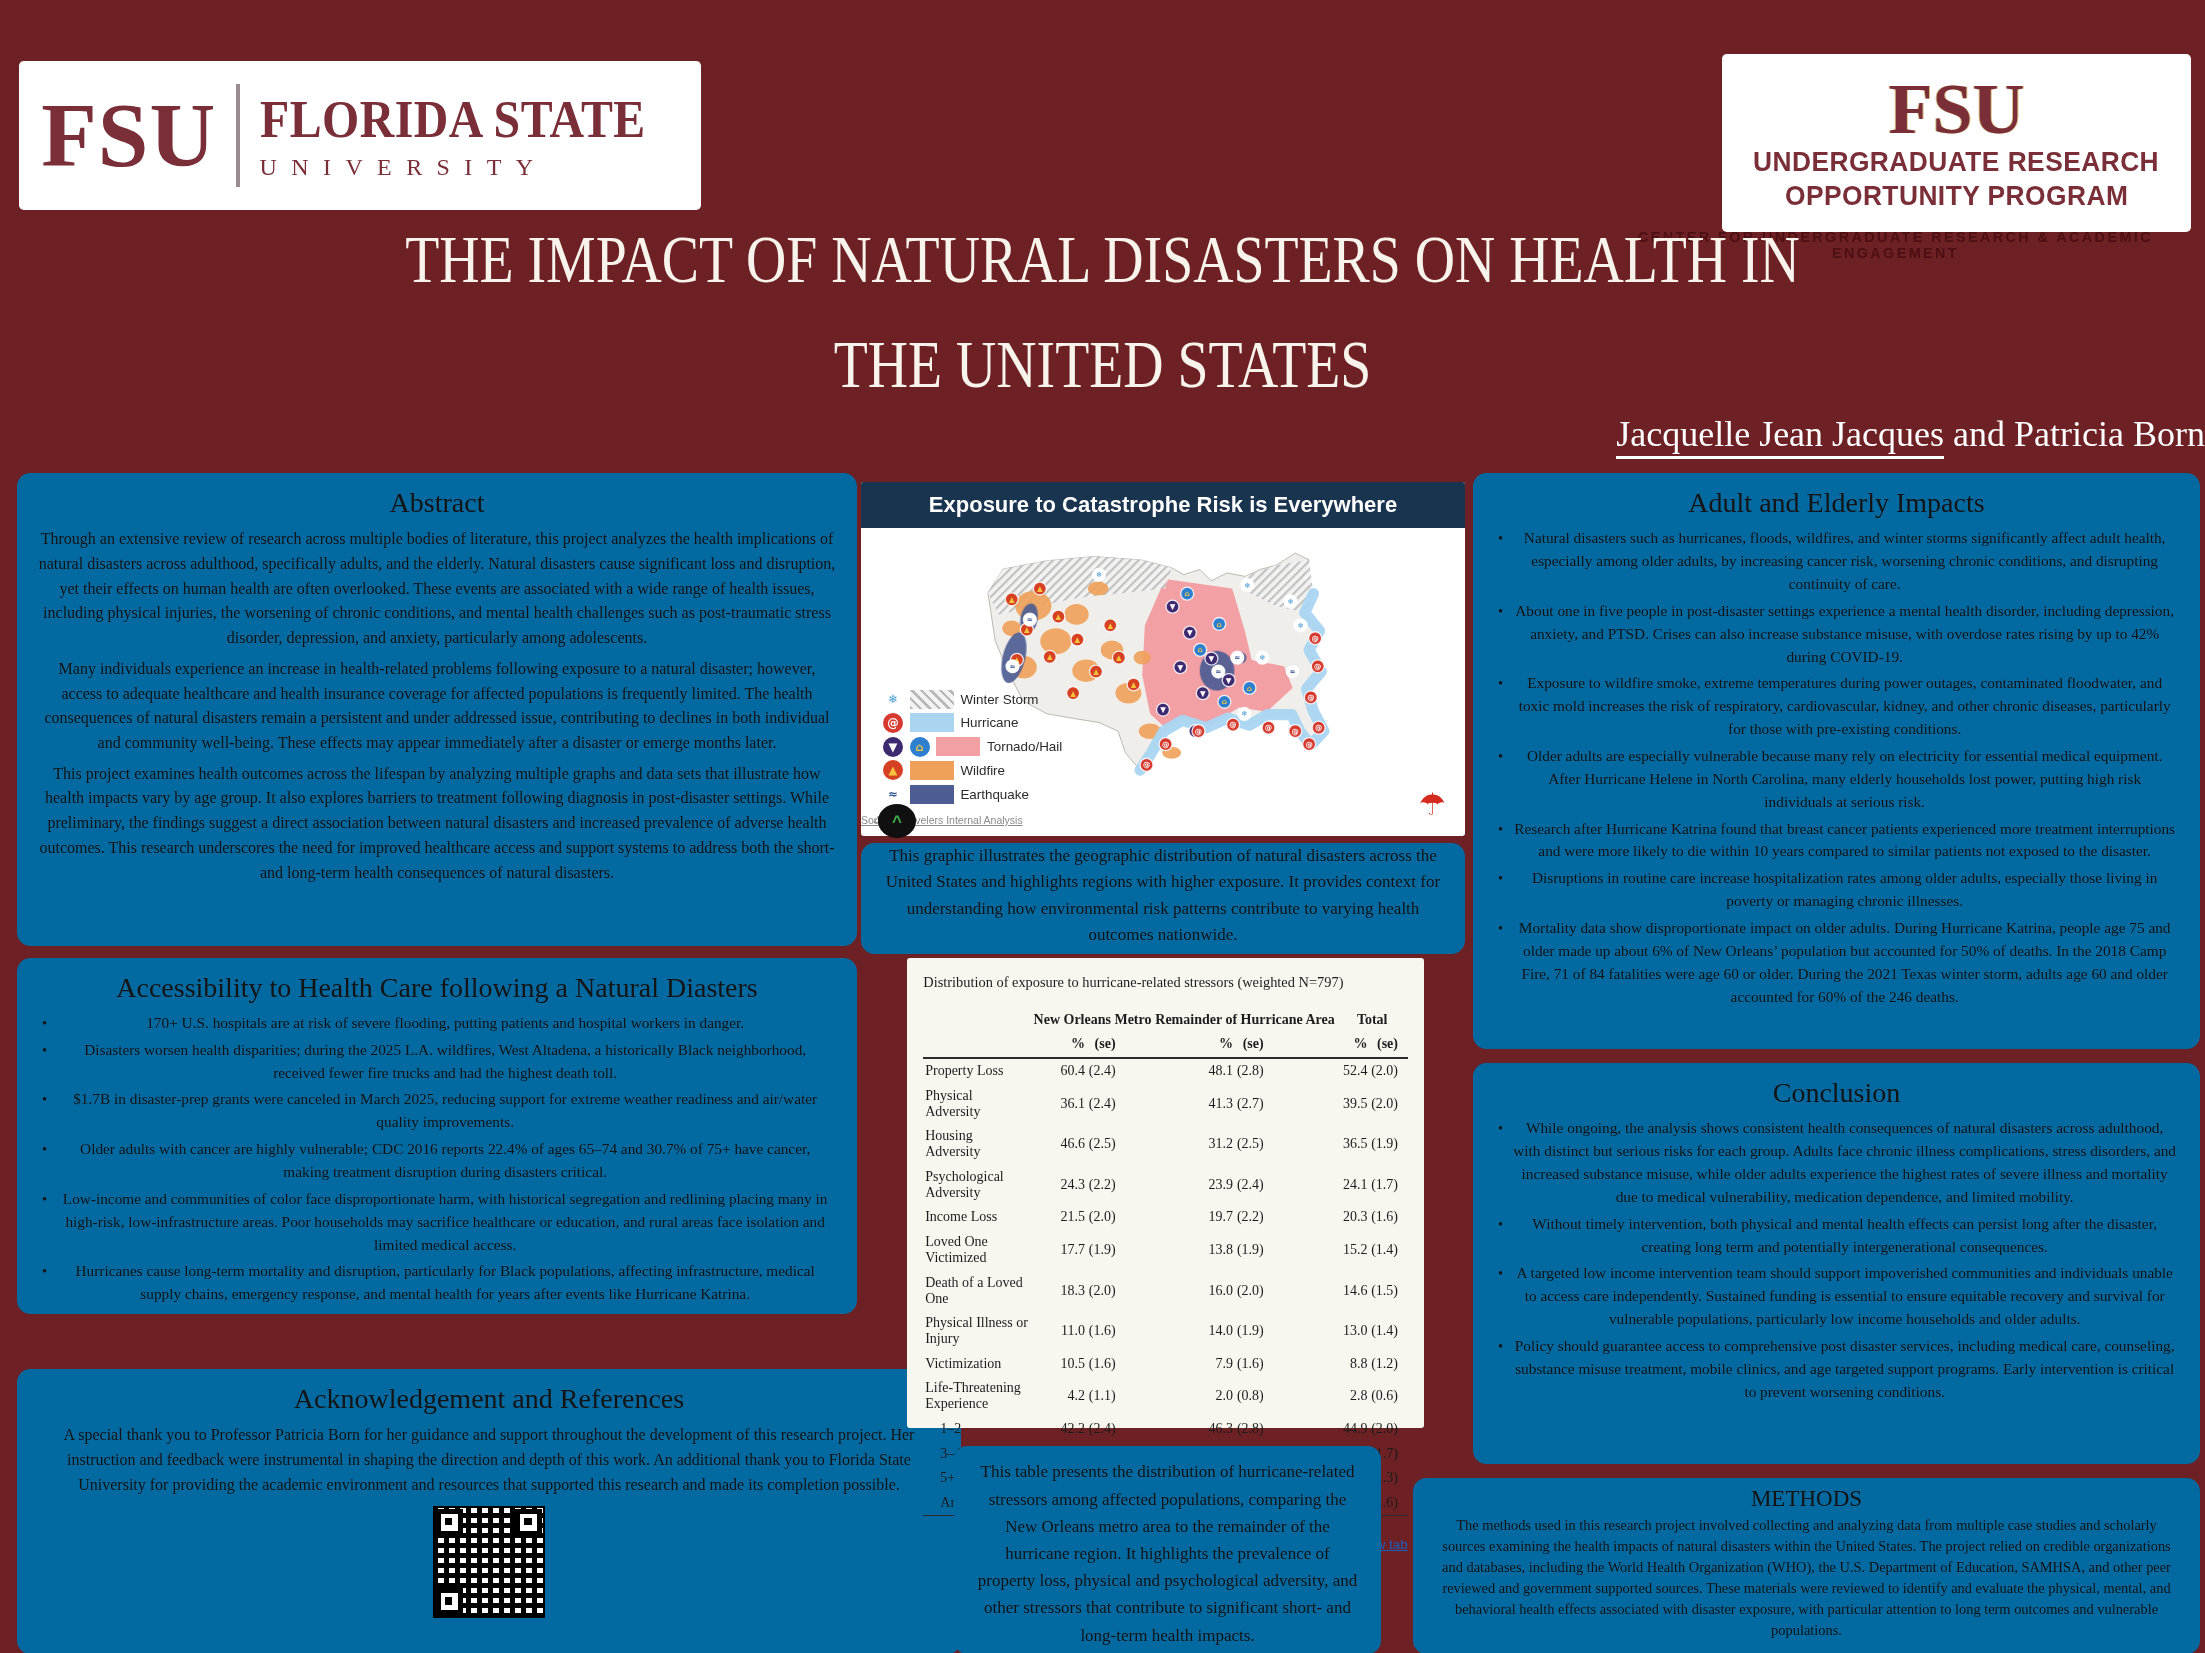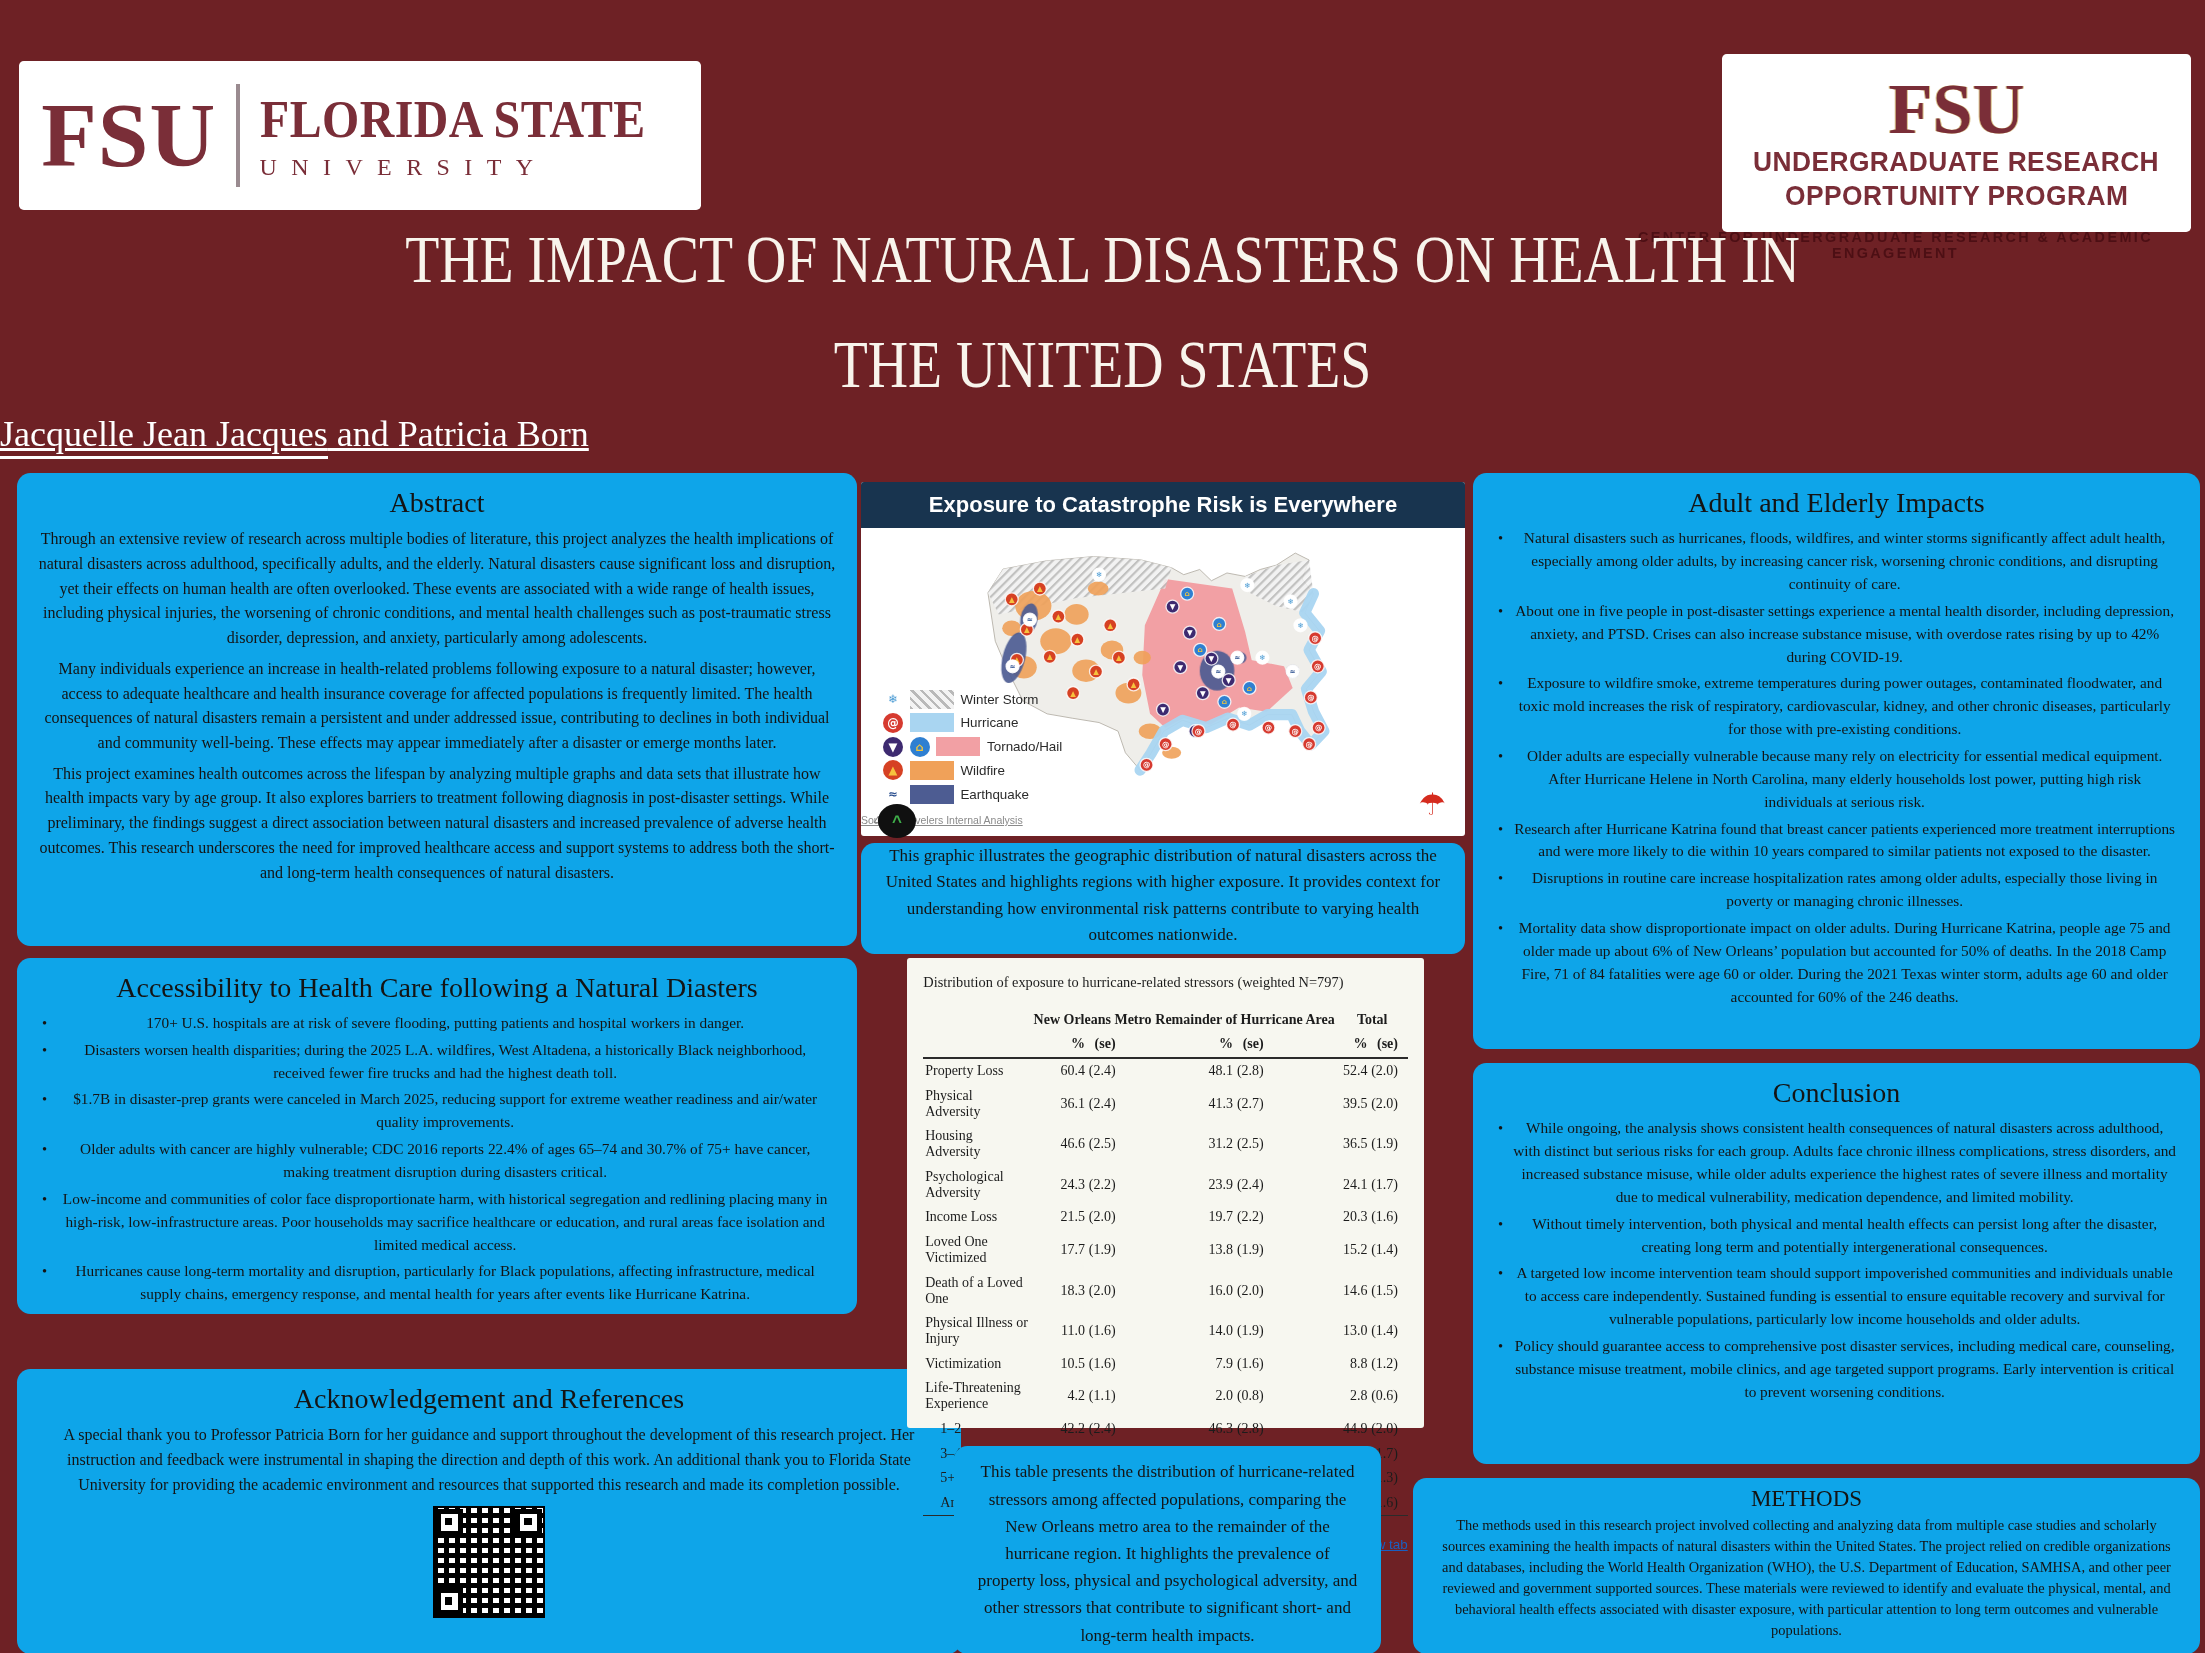--- a/index.html
+++ b/index.html
@@ -21,26 +21,26 @@
   .urop1,.urop2{font:700 28px "Liberation Sans",sans-serif;color:#7a2e38;
                 transform:scaleX(.94);line-height:1.12;letter-spacing:0.5px;}
   .cure-line{position:absolute;left:1594px;top:229px;width:603px;text-align:center;
              font:700 14.4px "Liberation Sans",sans-serif;letter-spacing:2.4px;
              color:rgba(70,12,18,.85);}
 
   
   .title{position:absolute;left:0;top:224px;width:2205px;text-align:center;color:#f8f4ec;}
   .title-line{font:400 68px "Liberation Serif",serif;transform:scaleX(.82);line-height:1.05;}
   .title-line.line2{margin-top:34px;}
-  .authors{position:absolute;left:0;top:413px;width:2205px;text-align:left;
-           font:400 36px "Liberation Serif",serif;color:#ffffff;text-decoration:underline;}
+  .authors{position:absolute;left:0;top:413px;width:2205px;text-align:right;
+           font:400 36px "Liberation Serif",serif;color:#ffffff;}
   .author-underline{border-bottom:3.4px solid #fff;padding-bottom:1.9px;}
 
   
-  .box{position:absolute;background:#0ea5e9;border-radius:13.4px;color:#141414;
+  .box{position:absolute;background:#0369a1;border-radius:13.4px;color:#141414;
        text-align:center;box-sizing:border-box;padding:7.7px 14.4px;overflow:hidden;}
   .box h2{font:400 28px "Liberation Serif",serif;margin:6.7px 0 7.7px;font-weight:500;}
   .box p{font:400 16px "Liberation Serif",serif;line-height:1.55;margin:0 6.7px 5.7px;}
   ul.bullets{margin:1.9px 3.8px;padding:0;}
   ul.bullets li{list-style:none;position:relative;font:400 15.3px "Liberation Serif",serif;
                 line-height:1.5;padding:0 5.7px 3.8px 22px;text-align:center;}
   ul.bullets li::before{content:"\2022";position:absolute;left:6.7px;top:1px;font-size:14.4px;}
 
   .abstract{left:17px;top:473px;width:840px;height:473px;}
   .accessibility{left:17px;top:958px;width:840px;height:356px;}

